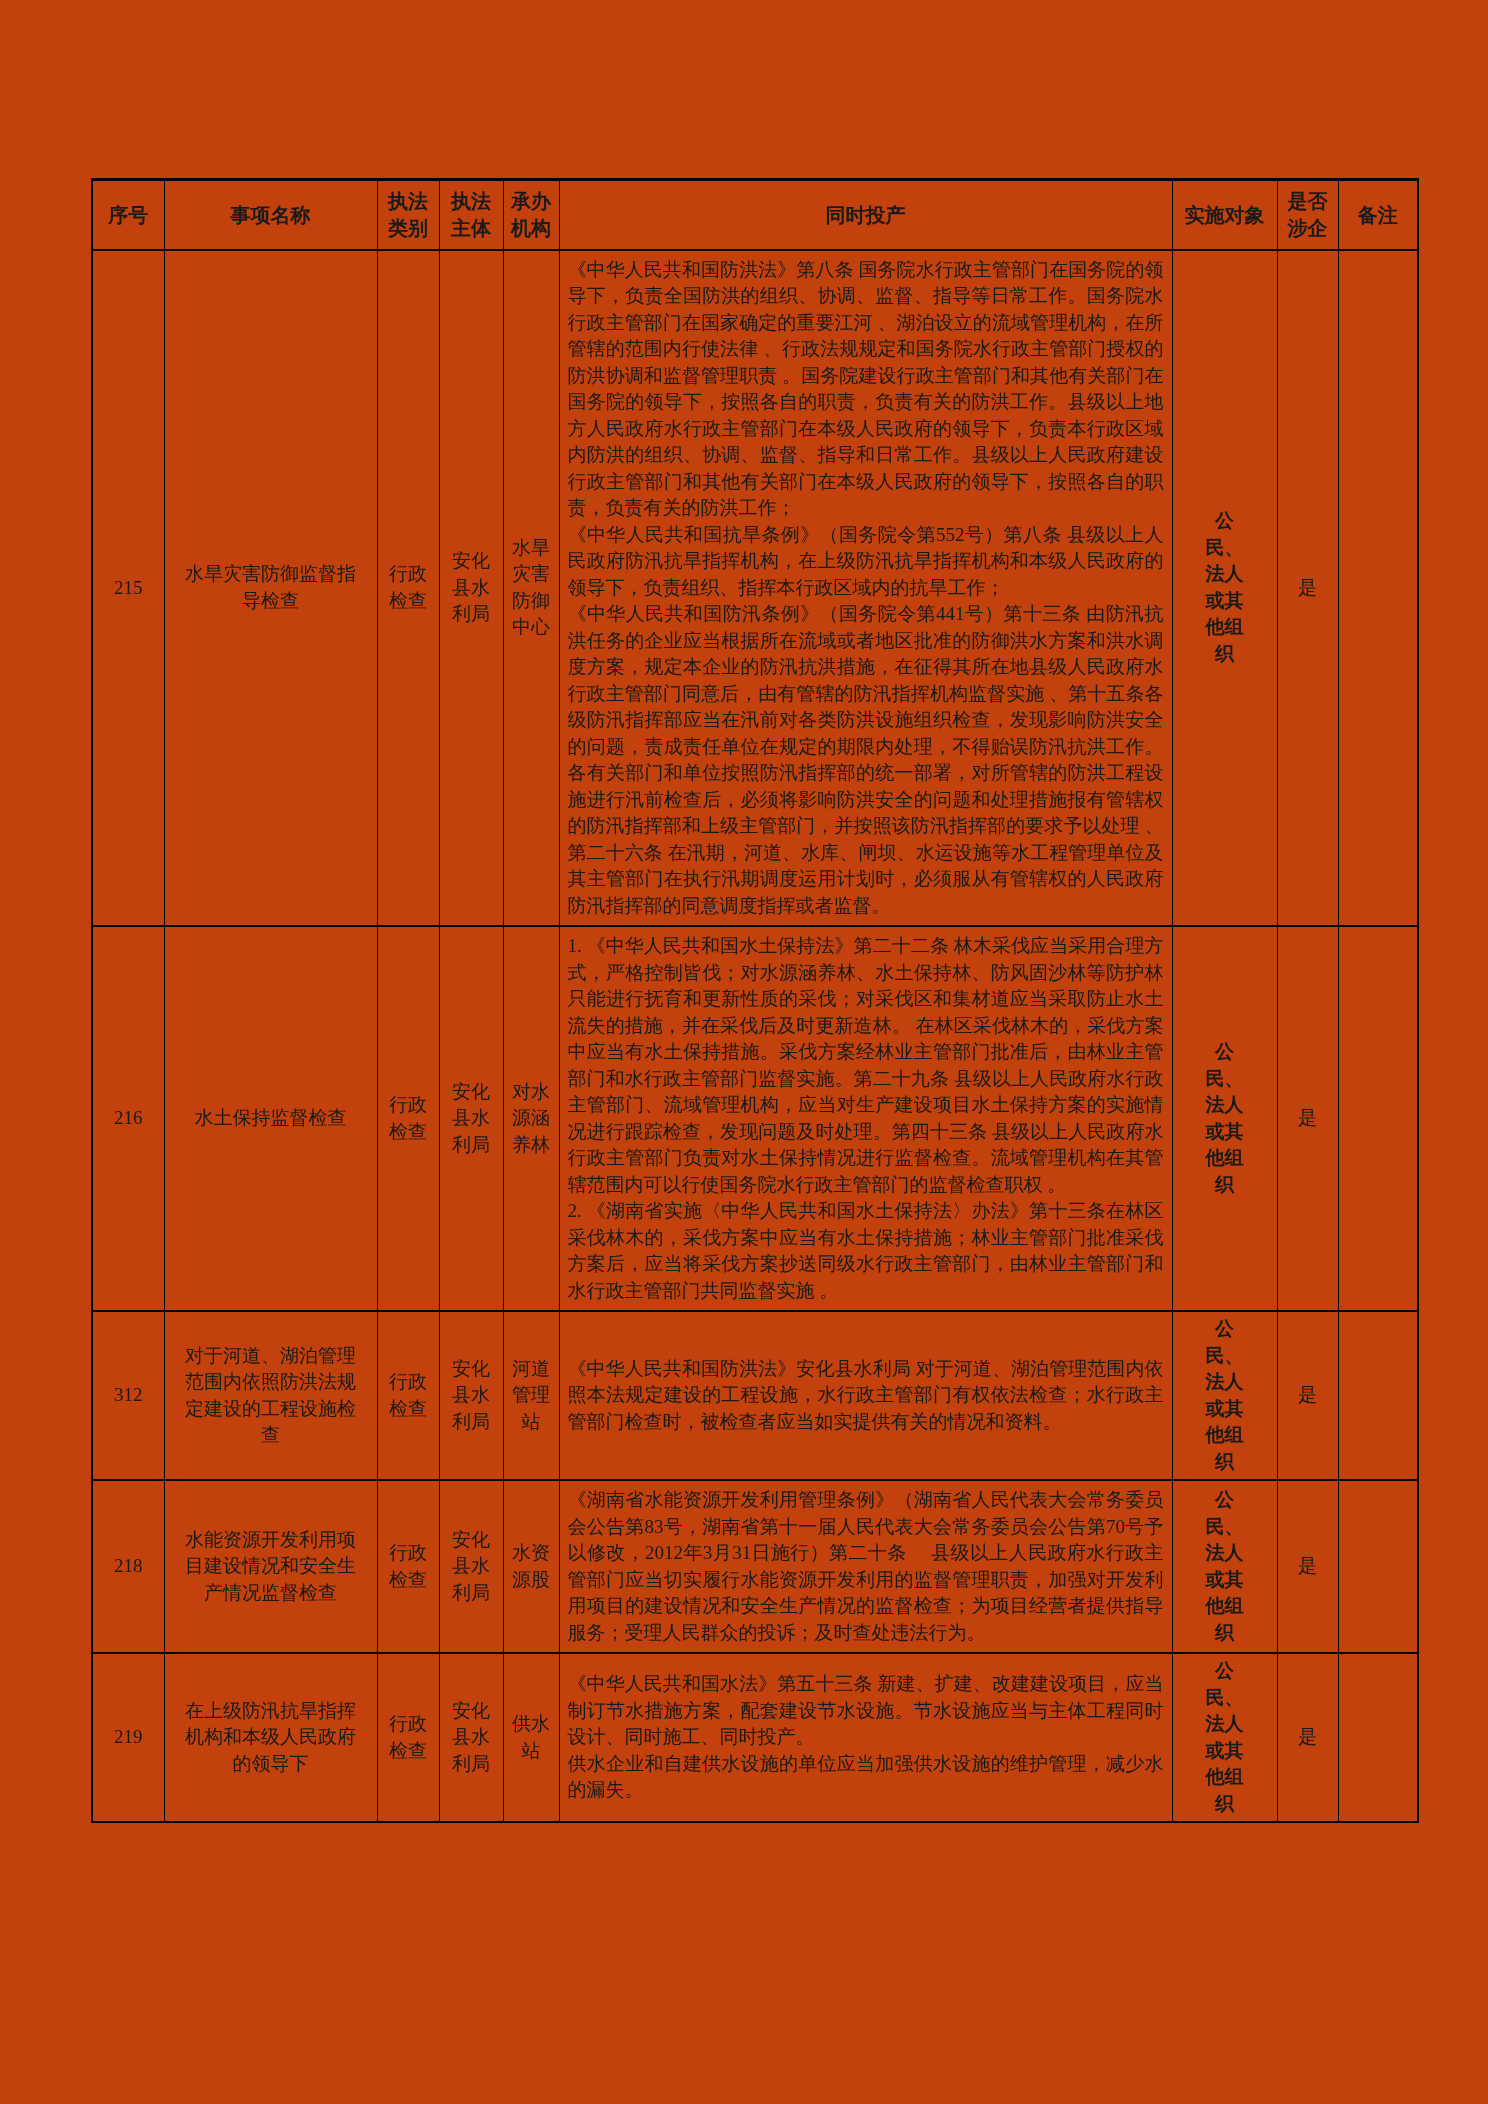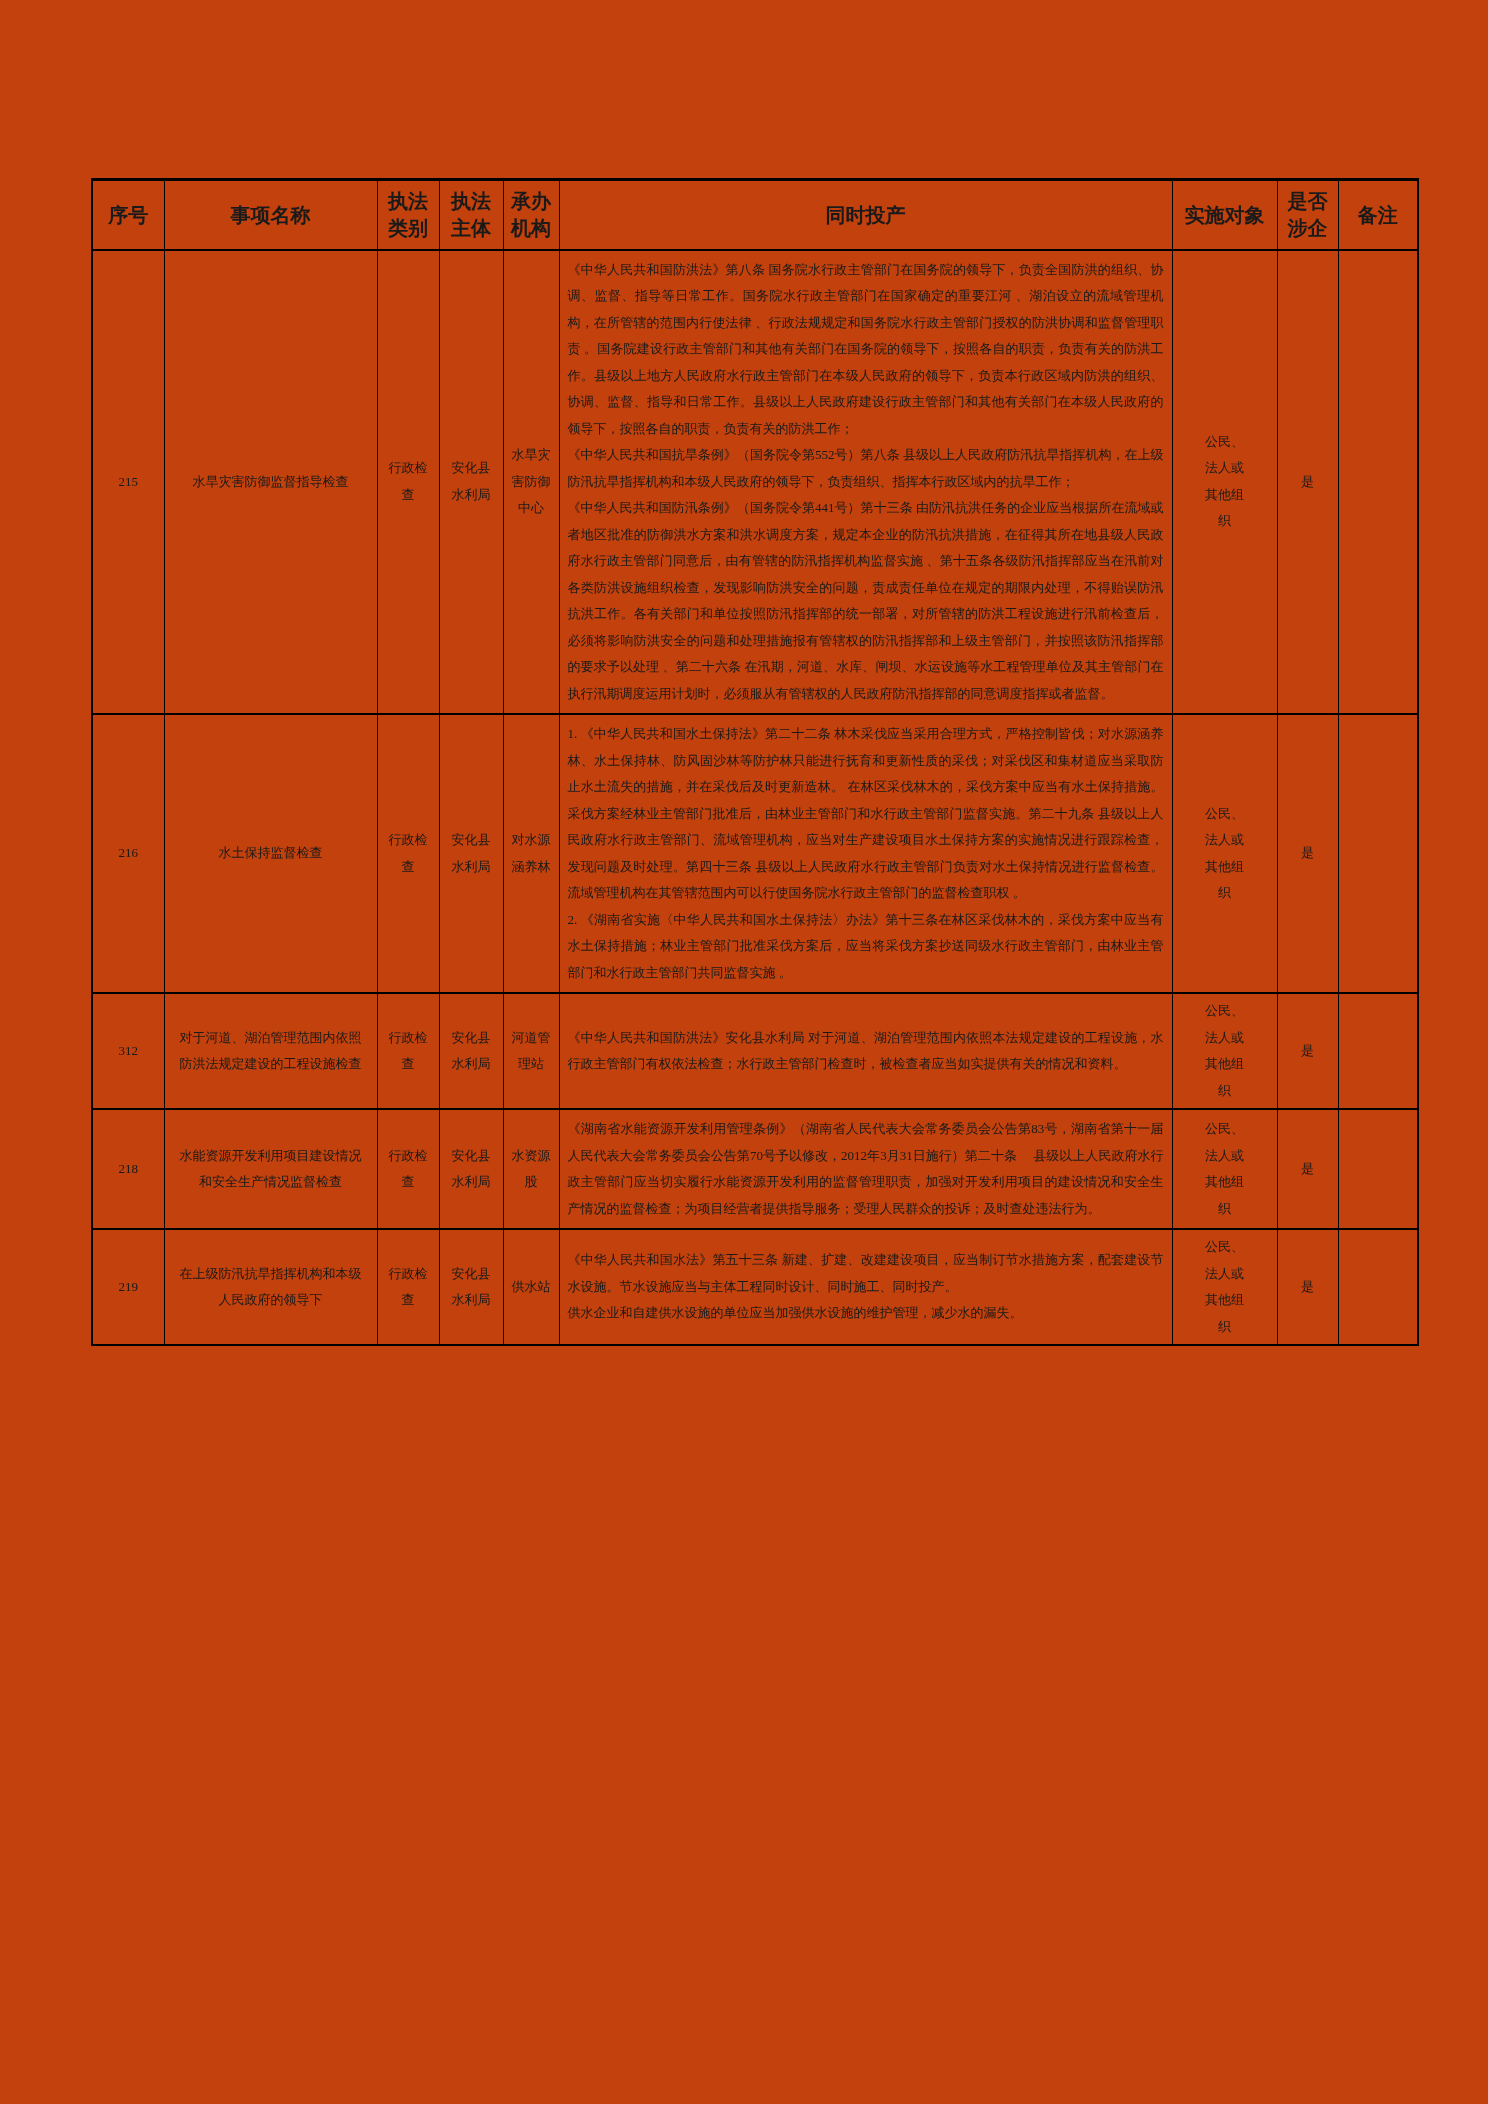--- a/index.html
+++ b/index.html
@@ -24,42 +24,42 @@
     border-collapse: collapse;
     table-layout: fixed;
     border: 2.5px solid #000;
     border-top-width: 3.5px;
   }
   .doc-table th, .doc-table td {
     border: 1.5px solid #000;
     border-top-width: 2px;
     border-bottom-width: 2px;
     padding: 4px 6px;
-    font-size: 13px;
+    font-size: 19px;
     line-height: 26.5px;
     vertical-align: middle;
     text-align: center;
     overflow-wrap: break-word;
   }
   .doc-table thead th {
     font-weight: bold;
     height: 70px;
     border-bottom-width: 2.5px;
     padding: 4px 4px;
     font-size: 20px;
   }
   .c-seq   { text-align: center; }
   .c-name  { padding: 20px 14px !important; }
   .c-basis {
     text-align: justify !important;
     padding: 6px 8px !important;
     vertical-align: middle;
   }
   .c-basis .para { margin: 0; }
-  .c-target { padding: 4px 27px !important; }
+  .c-target { padding: 4px 27px !important; font-weight: bold; }
 </style>
 </head>
 <body>
 
 <div class="page">
   <table class="doc-table">
     <colgroup>
       <col style="width:72px">
       <col style="width:213px">
       <col style="width:62px">

